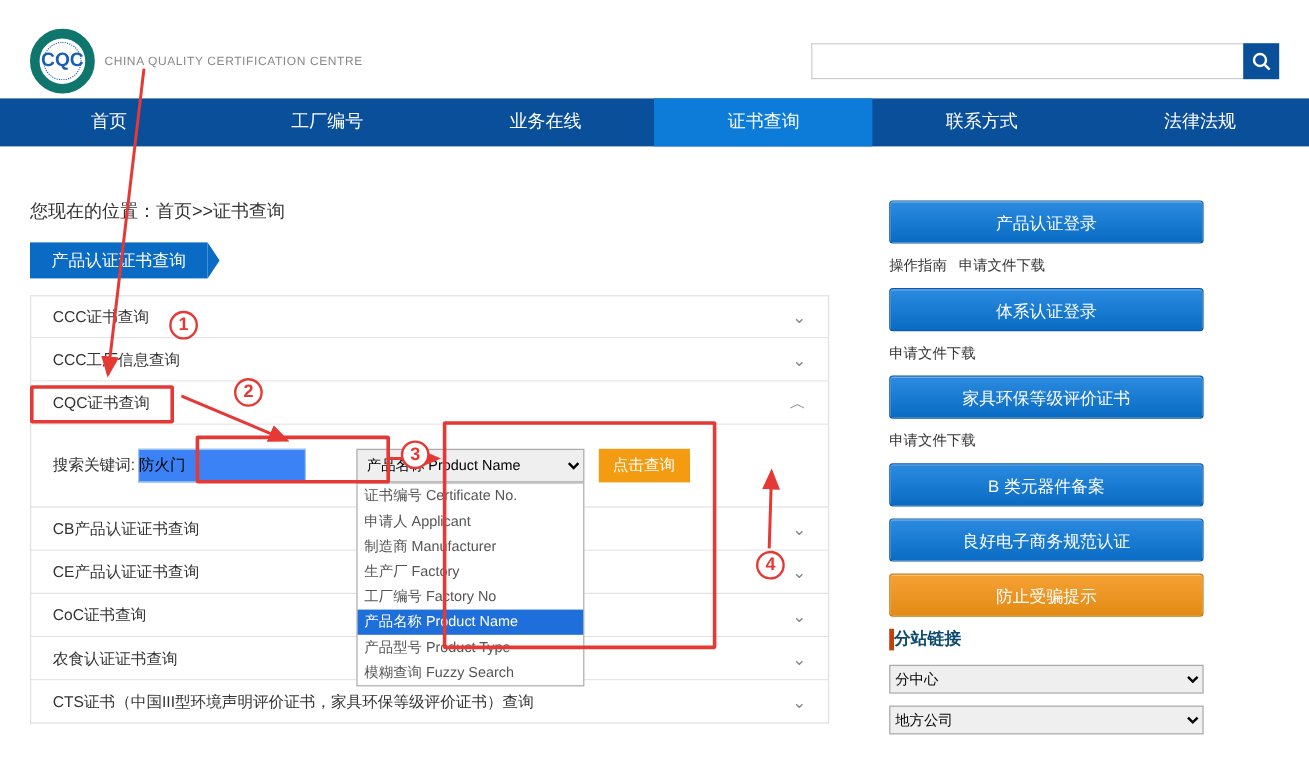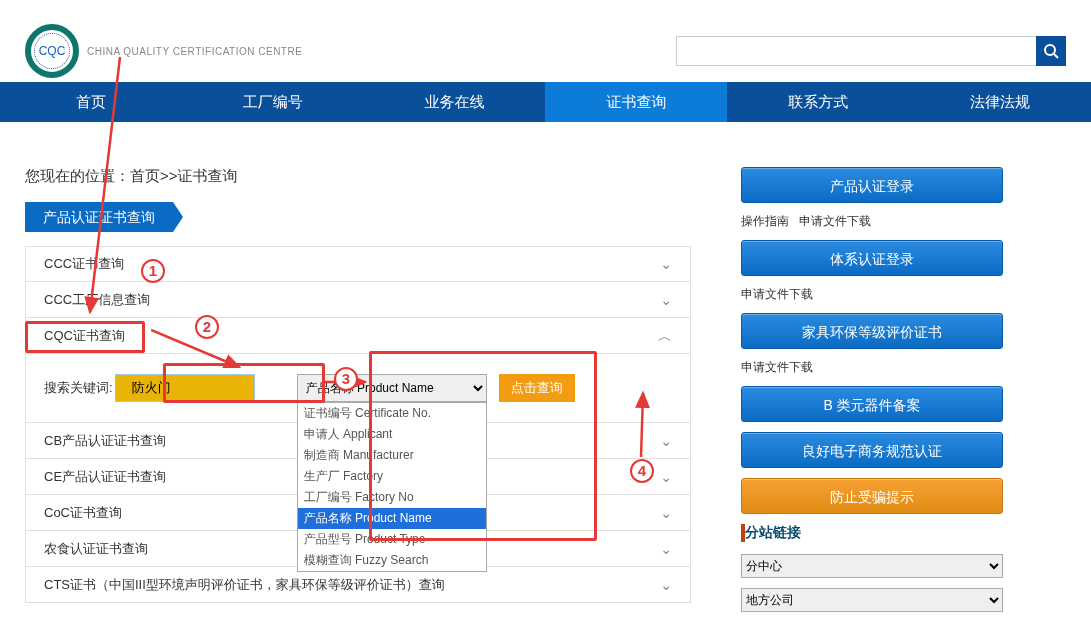--- a/index.html
+++ b/index.html
@@ -1,19 +1,19 @@
 <!DOCTYPE html>
 <html><head>
 <meta charset="utf-8">
 <style>
 * { margin:0; padding:0; box-sizing:border-box; font-family:"Microsoft YaHei",Arial,sans-serif; }
 body { background:#fff; width:1091px; height:632px; overflow:hidden; }
 .topbar { height:82px; padding:20px 25px 0 25px; display:flex; align-items:center; justify-content:space-between; }
 .logo-wrap { display:flex; align-items:center; gap:8px; }
-.logo-ring { width:54px; height:54px; border:6px solid #0f766e; border-radius:50%; display:flex; align-items:center; justify-content:center; color:#1a5fb4; font-weight:normal; font-size:12px; position:relative; }
+.logo-ring { width:54px; height:54px; border:8px solid #0f766e; border-radius:50%; display:flex; align-items:center; justify-content:center; color:#1a5fb4; font-weight:bold; font-size:16px; position:relative; }
 .logo-ring::before{content:"";position:absolute;inset:3px;border:1px dotted #1a5fb4;border-radius:50%;}
 .logo-txt { line-height:1.3; }
 .logo-cn { font-size:20px; color:#333; font-weight:500; letter-spacing:1px; }
 .logo-en { font-size:10px; color:#888; letter-spacing:0.5px; }
 .search-wrap { display:flex; align-items:center; }
 .search-in { width:360px; height:30px; border:1px solid #ccc; border-right:none; padding:0 8px; font-size:13px; }
 .search-btn { width:30px; height:30px; background:#0a4f9a; color:#fff; border:none; display:flex; align-items:center; justify-content:center; cursor:pointer; }
 .nav { background:#0a4f9a; height:40px; display:flex; }
 .nav-item { flex:1; text-align:center; line-height:40px; color:#fff; font-size:15px; cursor:pointer; }
 .nav-item.active { background:#0d7bd8; }
@@ -22,21 +22,21 @@
 .crumb { font-size:15px; color:#333; margin-bottom:16px; }
 .crumb a { color:#333; text-decoration:none; }
 .section-title { display:inline-block; background:#0a6bc4; color:#fff; font-size:14px; height:30px; line-height:30px; padding:0 18px; position:relative; }
 .section-title::after { content:""; position:absolute; right:-10px; top:0; border-left:10px solid #0a6bc4; border-top:15px solid transparent; border-bottom:15px solid transparent; }
 .acc { margin-top:14px; }
 .acc-row { border:1px solid #e0e0e0; border-top:none; background:#fff; height:36px; line-height:36px; padding:0 18px; font-size:13px; color:#333; display:flex; justify-content:space-between; align-items:center; cursor:pointer; }
 .acc-row:first-child { border-top:1px solid #e0e0e0; }
 .chev { color:#888; font-size:14px; }
 .acc-body { border:1px solid #e0e0e0; border-top:none; background:#fff; padding:20px 18px; font-size:13px; display:flex; align-items:center; gap:2px; position:relative; }
 .kw-label { color:#333; line-height:28px; }
-.kw-input { width:140px; height:28px; border:1px solid #9fc6e6; background:#eab308; padding:0 16px; font-size:13px; }
+.kw-input { width:140px; height:28px; border:1px solid #9fc6e6; background:#3b82f6; padding:0 0; font-size:13px; }
 .sel-wrap { position:relative; margin-left:40px; }
 .sel { width:190px; height:28px; border:1px solid #aaa; font-size:12px; padding:0 4px; background:#efefef; }
 .dropdown { position:absolute; top:28px; left:0; width:190px; border:1px solid #aaa; background:#fff; font-size:12px; z-index:5; }
 .dropdown div { padding:2px 6px; color:#555; cursor:pointer; line-height:17px; }
 .dropdown div.sel-active { background:#1e6fd9; color:#fff; }
 .query-btn { margin-left:10px; width:76px; height:28px; background:#f39c12; color:#fff; border:none; font-size:13px; cursor:pointer; }
 .right { width:262px; }
 .big-btn { display:block; width:100%; height:36px; line-height:36px; text-align:center; color:#fff; font-size:14px; border-radius:3px; margin-bottom:10px; cursor:pointer; box-shadow:inset 0 1px 0 rgba(255,255,255,0.3); }
 .b-blue { background:linear-gradient(#2a8be0,#0a6bc4); border:1px solid #0a5aa8; }
 .b-orange { background:linear-gradient(#f5a133,#e28b15); border:1px solid #c97710; }

